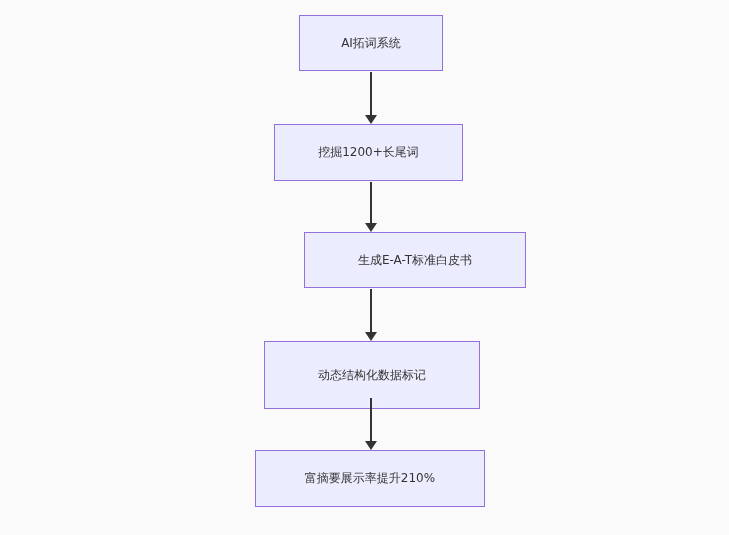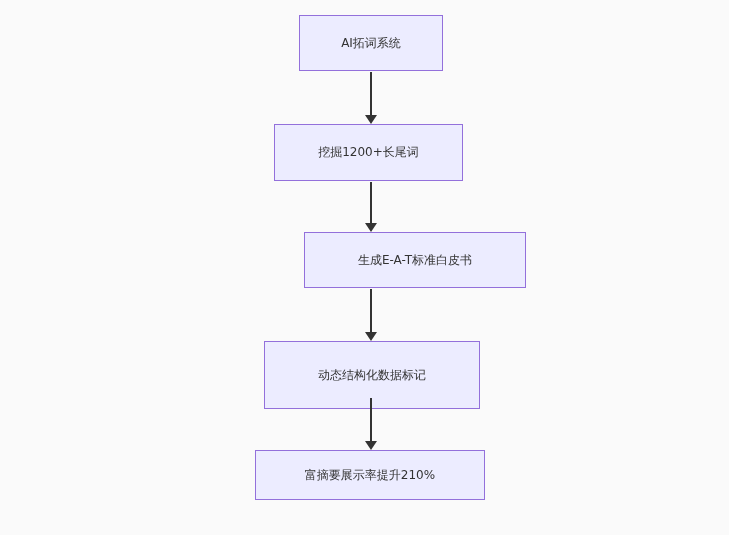--- a/index.html
+++ b/index.html
@@ -92,17 +92,17 @@
 
   <div class="node" style="left:264px; top:341px; width:216px; height:68px;">
     <span>动态结构化数据标记</span>
   </div>
 
   <div class="edge" style="left:370px; top:398px; height:52px;">
     <div class="edge-line"></div>
     <div class="edge-arrowhead"></div>
   </div>
 
-  <div class="node" style="left:255px; top:450px; width:230px; height:50px;">
+  <div class="node" style="left:255px; top:450px; width:230px; height:57px;">
     <span>富摘要展示率提升210%</span>
   </div>
 
 </div>
 
 </body></html>

